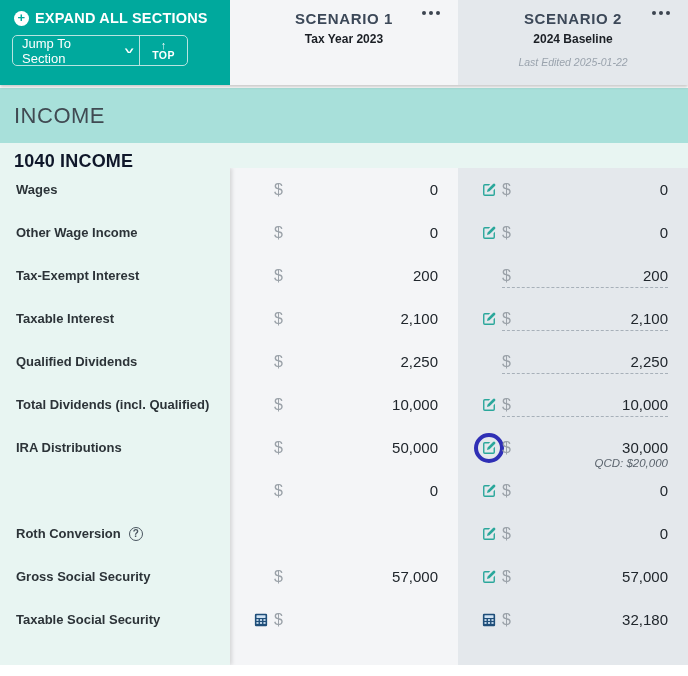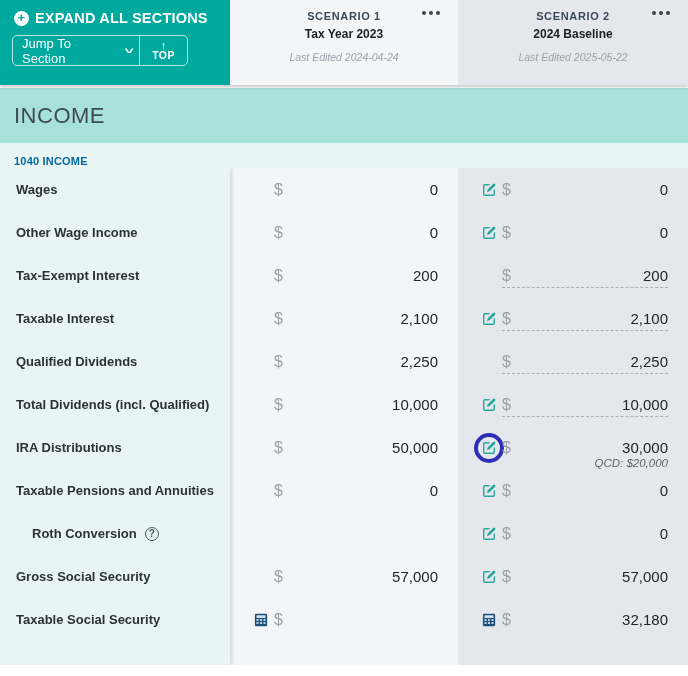--- a/index.html
+++ b/index.html
@@ -85,21 +85,21 @@
 
   .scen-head {
     height: 85px;
     position: relative;
     padding-top: 10px;
     text-align: center;
   }
   .scen-head.s1 { flex: 0 0 228px; background: #f4f5f7; }
   .scen-head.s2 { flex: 0 0 230px; background: #e4e8ec; }
   .scen-kicker {
-    font-size: 11px; font-weight: bold;
+    font-size: 15px; font-weight: bold;
     letter-spacing: 0.65px;
     color: #3c4858;
   }
   .scen-title {
     font-size: 12px; font-weight: bold;
     color: #1b1f25;
     margin-top: 5px;
   }
   .scen-edited {
     font-size: 10.5px;
@@ -132,22 +132,22 @@
 
   
   .subsection {
     position: absolute; top: 143px; left: 0;
     width: 688px; height: 36px;
     background: #e8f5f2;
     display: flex; align-items: center;
     padding-left: 14px;
   }
   .subsection span {
-    font-size: 11px; font-weight: bold;
-    color: #0369a1;
+    font-size: 18px; font-weight: bold;
+    color: #0f172a;
     letter-spacing: 0.2px;
   }
 
   
   .grid {
     position: absolute; top: 168px; left: 0;
     width: 688px; height: 497px;
     overflow: hidden;
   }
   .col-labels {
@@ -271,32 +271,31 @@
         <div class="jump-top">
           <span class="arr">↑</span>
           <span class="txt">TOP</span>
         </div>
       </div>
     </div>
 
     <div class="scen-head s1">
       <div class="scen-kicker">SCENARIO 1</div>
       <div class="scen-title">Tax Year 2023</div>
-      <div class="scen-edited">Last Edited 2024-04-24</div>
       <div class="dots">
           <i></i>
           <i></i>
           <i></i>
         </div>
     </div>
 
     <div class="scen-head s2">
       <div class="scen-kicker">SCENARIO 2</div>
       <div class="scen-title">2024 Baseline</div>
-      <div class="scen-edited">Last Edited 2025-05-22</div>
+      <div class="scen-edited">Last Edited 2025-01-22</div>
       <div class="dots">
           <i></i>
           <i></i>
           <i></i>
         </div>
     </div>
   </div>
 
   <div class="section-banner">
     <span>INCOME</span>
@@ -336,26 +335,21 @@
         <div class="row" style="top: 215px; height: 43px;">
           <div class="lbl">
             <span>Total Dividends (incl. Qualified)</span>
           </div>
         </div>
         <div class="row" style="top: 258px; height: 43px;">
           <div class="lbl">
             <span>IRA Distributions</span>
           </div>
         </div>
-        <div class="row" style="top: 301px; height: 43px;">
-          <div class="lbl">
-            <span>Taxable Pensions and Annuities</span>
-          </div>
-        </div>
-        <div class="row" style="top: 344px; height: 43px; padding-left: 16px;">
+        <div class="row" style="top: 344px; height: 43px;">
           <div class="lbl">
             <span>Roth Conversion</span>
             <span class="help-icon">?</span>
           </div>
         </div>
         <div class="row" style="top: 387px; height: 43px;">
           <div class="lbl">
             <span>Gross Social Security</span>
           </div>
         </div>

